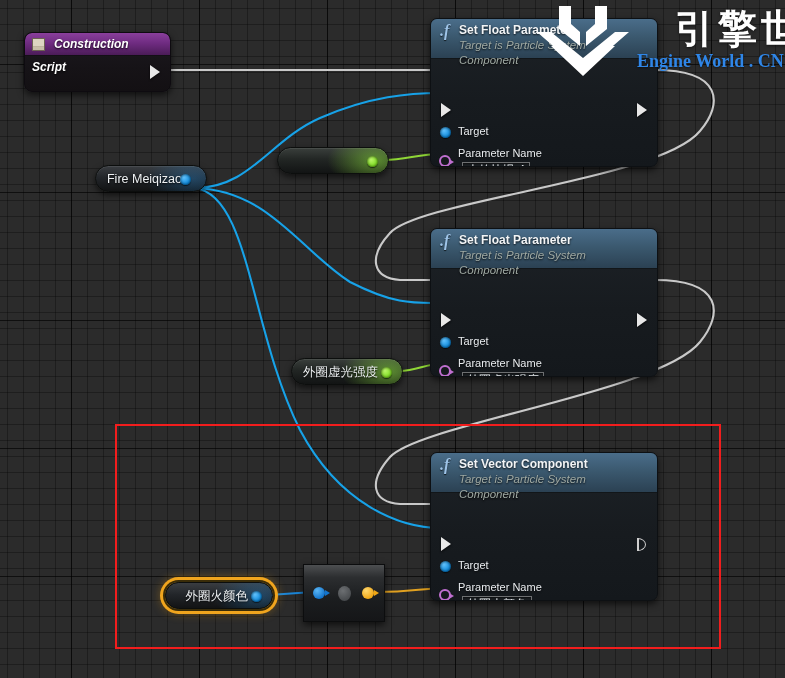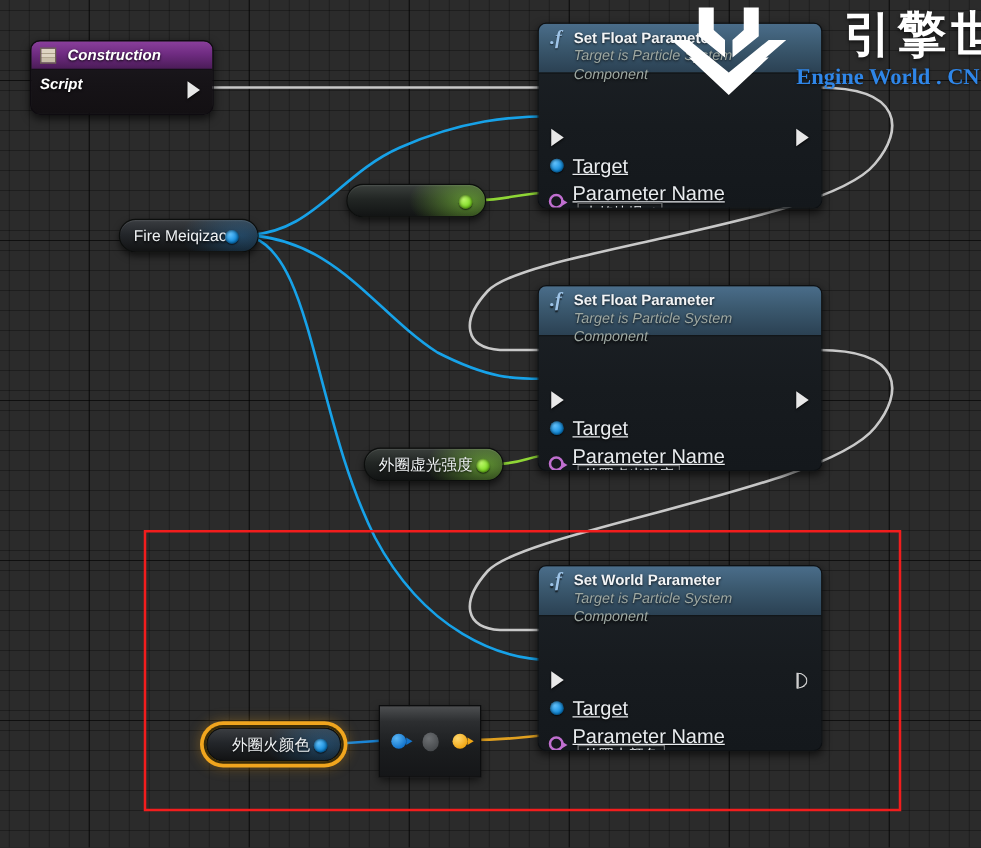--- a/index.html
+++ b/index.html
@@ -65,24 +65,23 @@
   }
   .fnode .subtitle {
     margin-left: 19px;
     font-size: 11.5px; font-style: italic; color: #9fa9a3;
     line-height: 15px;
     text-shadow: 0 1px 2px rgba(0,0,0,0.85);
   }
   .fbody { position: relative; }
   .pinlabel {
     position: absolute;
-    font-size: 16px; color: #e9ecef;
+    font-size: 11px; color: #e9ecef;
     white-space: nowrap;
     text-shadow: 0 1px 2px rgba(0,0,0,0.8);
-    text-decoration: underline;
   }
 
   
   .exec-in, .exec-out {
     position: absolute; width: 0; height: 0;
     border-top: 7px solid transparent;
     border-bottom: 7px solid transparent;
     border-left: 10px solid #e8e8e8;
     filter: drop-shadow(0 1px 1px rgba(0,0,0,0.8));
   }
@@ -327,36 +326,36 @@
       <span class="pin-name" style="left:8px; top:96px;"></span>
       <span class="pinlabel" style="left:27px; top:88px;">Parameter Name</span>
       <span class="valuebox" style="left:31px; top:103px;">外圈虚光强度</span>
 
     </div>
   </div>
 
   <div class="node fnode" style="left:430px; top:452px; width:228px; height:149px;">
     <div class="hdr">
       <span class="fglyph">.f</span>
-      <div class="title">Set World Parameter</div>
+      <div class="title">Set Vector Component</div>
       <div class="subtitle">Target is Particle System Component</div>
     </div>
     <div class="fbody" style="height:107px;">
       <span class="exec-in" style="left:10px; top:44px;"></span>
       <span class="exec-hollow" style="left:206px; top:45px;"></span>
       <span class="dot obj" style="left:9px; top:68px;"></span>
       <span class="pinlabel" style="left:27px; top:66px;">Target</span>
       <span class="pin-name" style="left:8px; top:96px;"></span>
       <span class="pinlabel" style="left:27px; top:88px;">Parameter Name</span>
       <span class="valuebox" style="left:31px; top:103px;">外圈火颜色</span>
 
     </div>
   </div>
 
-  <div class="vnode blue" style="left:95px; top:175px; width:112px;">
+  <div class="vnode blue" style="left:95px; top:165px; width:112px;">
     <span class="vlabel">Fire Meiqizao</span>
     <span class="dot obj" style="left:84px; top:8px;"></span>
   </div>
 
   <div class="vnode" style="left:277px; top:147px; width:112px;">
     <span class="dot flt" style="left:89px; top:8px;"></span>
   </div>
 
   <div class="vnode" style="left:291px; top:358px; width:112px;">
     <span class="vlabel">外圈虚光强度</span>

